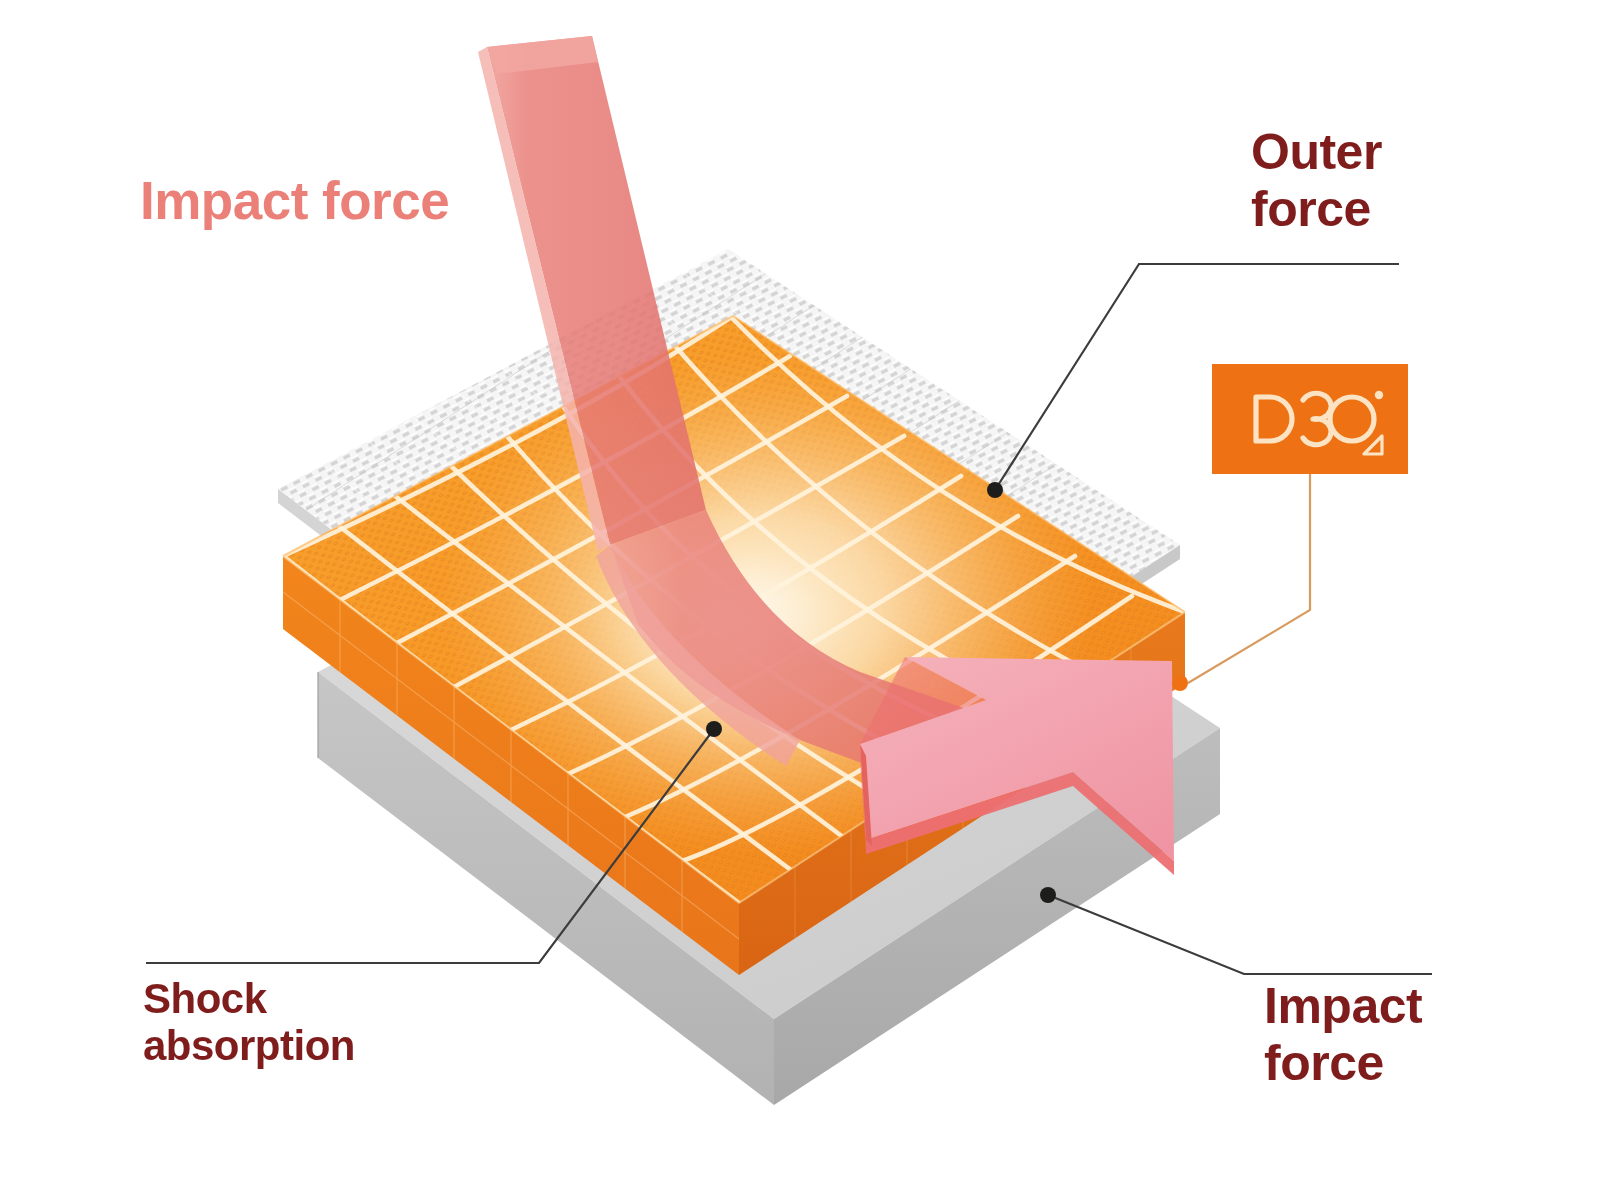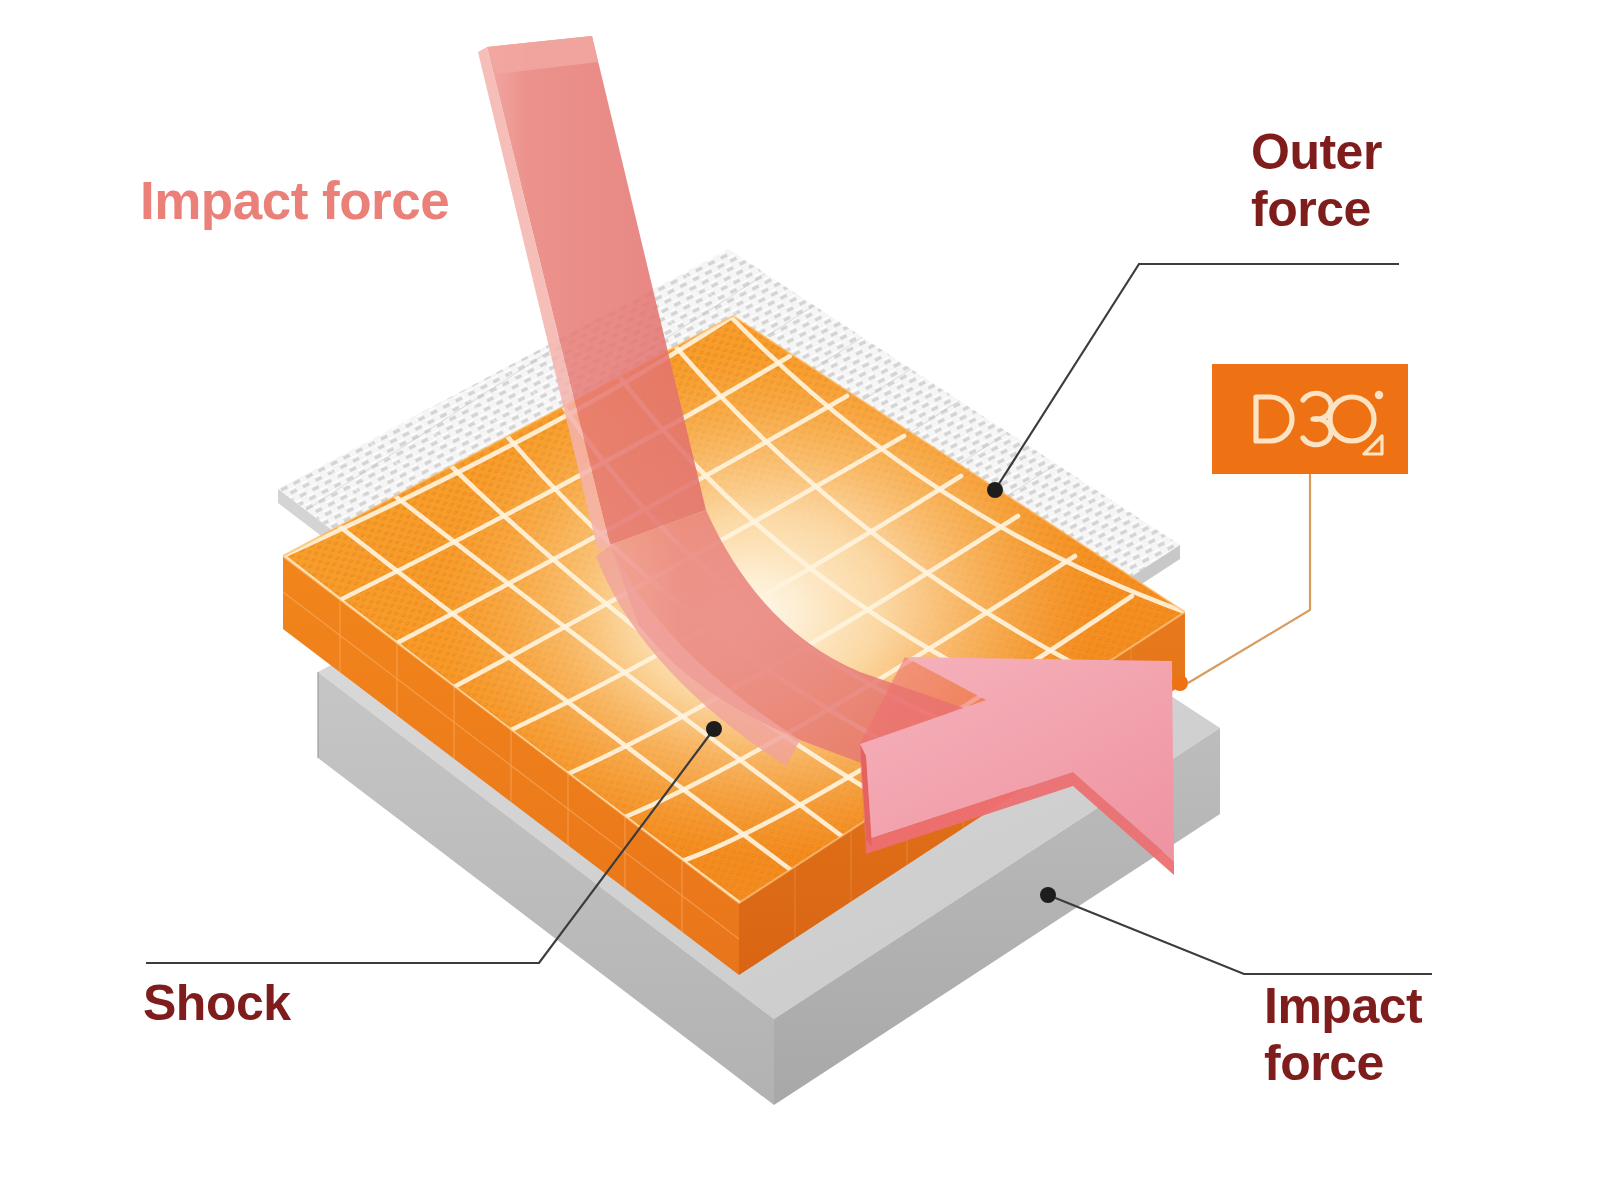--- a/index.html
+++ b/index.html
@@ -8,21 +8,21 @@
   #stage{position:relative;width:1600px;height:968px;background:#ffffff;}
   #scene{position:absolute;inset:0;width:1600px;height:1200px;}
 
   .lbl{position:absolute;font-weight:700;letter-spacing:-0.5px;}
   .lbl-dark{color:#7f1d1d;}
   .lbl-impact{color:#eb8079;}
 
   #impact-force{left:140px;top:172px;font-size:53px;line-height:1.08;}
   #outer-fabric{left:1251px;top:124px;font-size:50px;line-height:1.13;}
   #inner-layer{left:1264px;top:978px;font-size:50px;line-height:1.13;}
-  #shock-absorption{left:143px;top:975px;font-size:50px;line-height:1.13;}
+  #shock-absorption{left:143px;top:975px;font-size:42px;line-height:1.13;}
 
   #d3o-logo{position:absolute;left:1212px;top:364px;width:196px;height:110px;
             background:#ee7213;}
   #d3o-logo svg{display:block;width:196px;height:110px;}
 </style>
 </head>
 <body>
 
 <div id="stage">
 
@@ -250,20 +250,21 @@
     <div>force</div>
   </div>
 
   <div class="lbl lbl-dark" id="inner-layer">
     <div>Impact</div>
     <div>force</div>
   </div>
 
   <div class="lbl lbl-dark" id="shock-absorption">
     <div>Shock</div>
+    <div>absorption</div>
   </div>
 
   <div id="d3o-logo">
     <svg viewBox="0 0 196 110">
       <g fill="none" stroke="#fbe3c4" stroke-width="5.2" stroke-linecap="round" stroke-linejoin="round">
 
         <path d="M44,33 L44,77 L58,77 A22,22 0 0 0 58,33 Z"></path>
 
         <path d="M91,36 A15,13 0 1 1 101,55 A15,13 0 1 1 91,74"></path>
 

